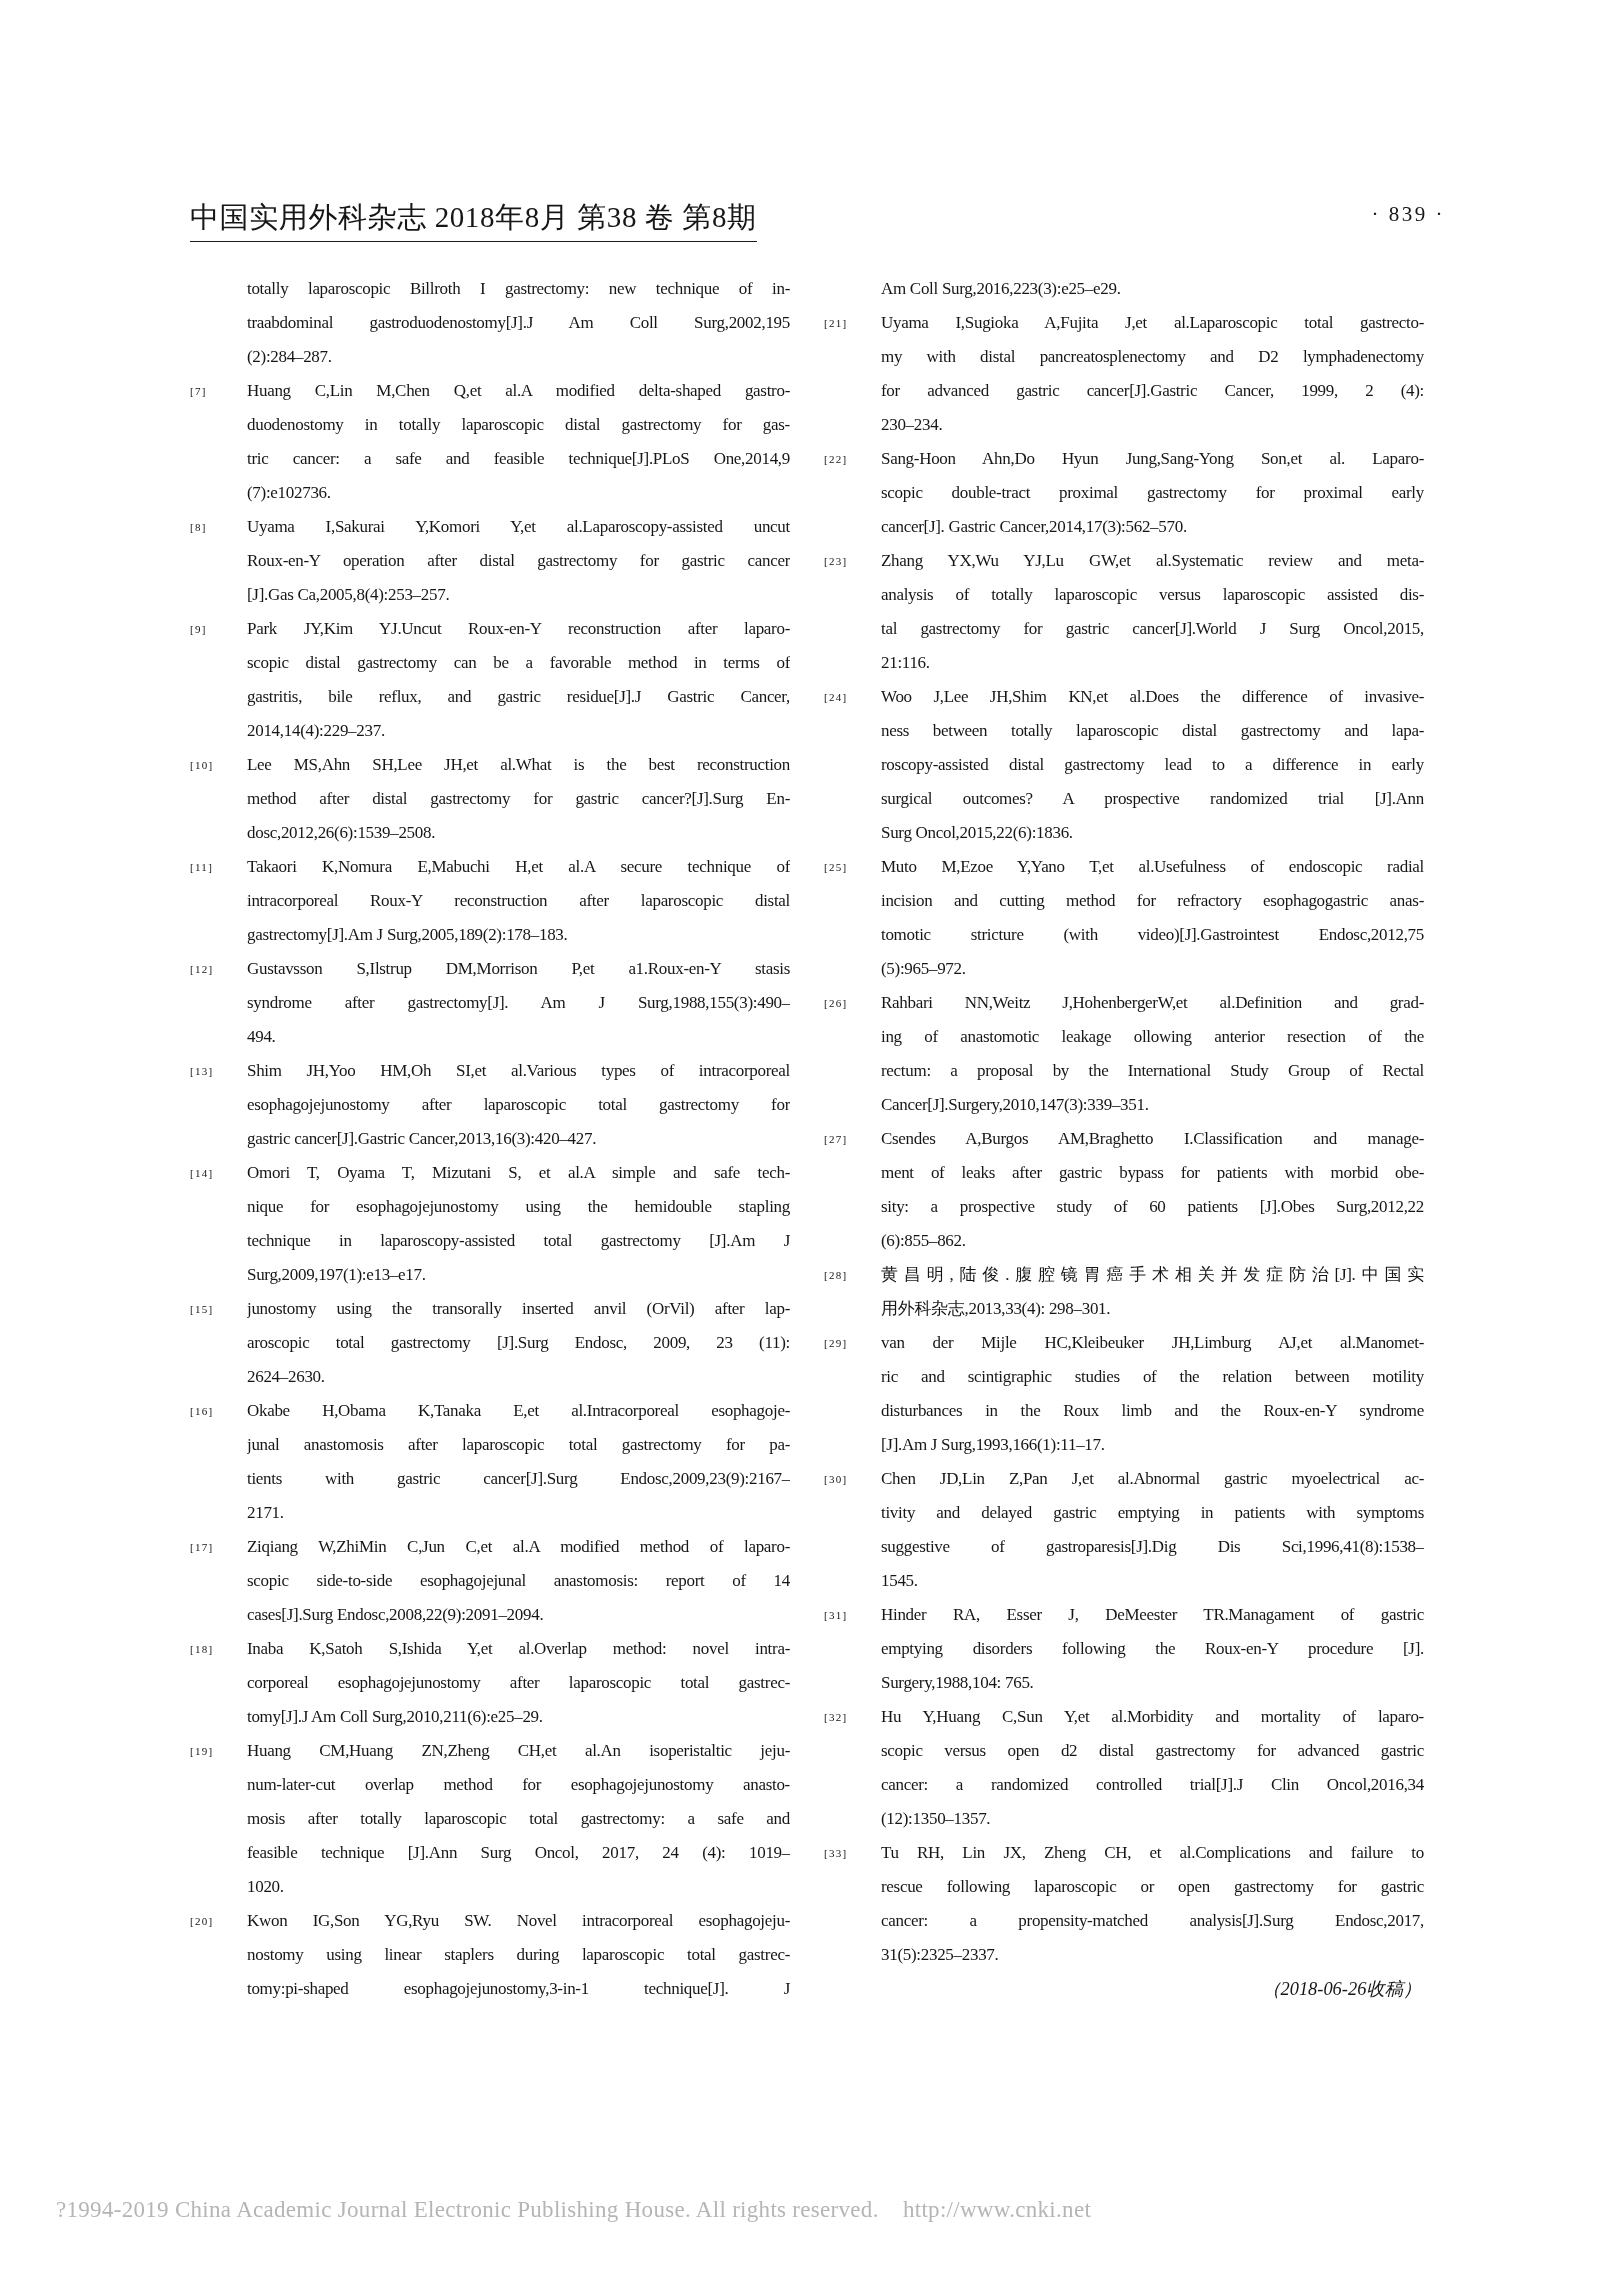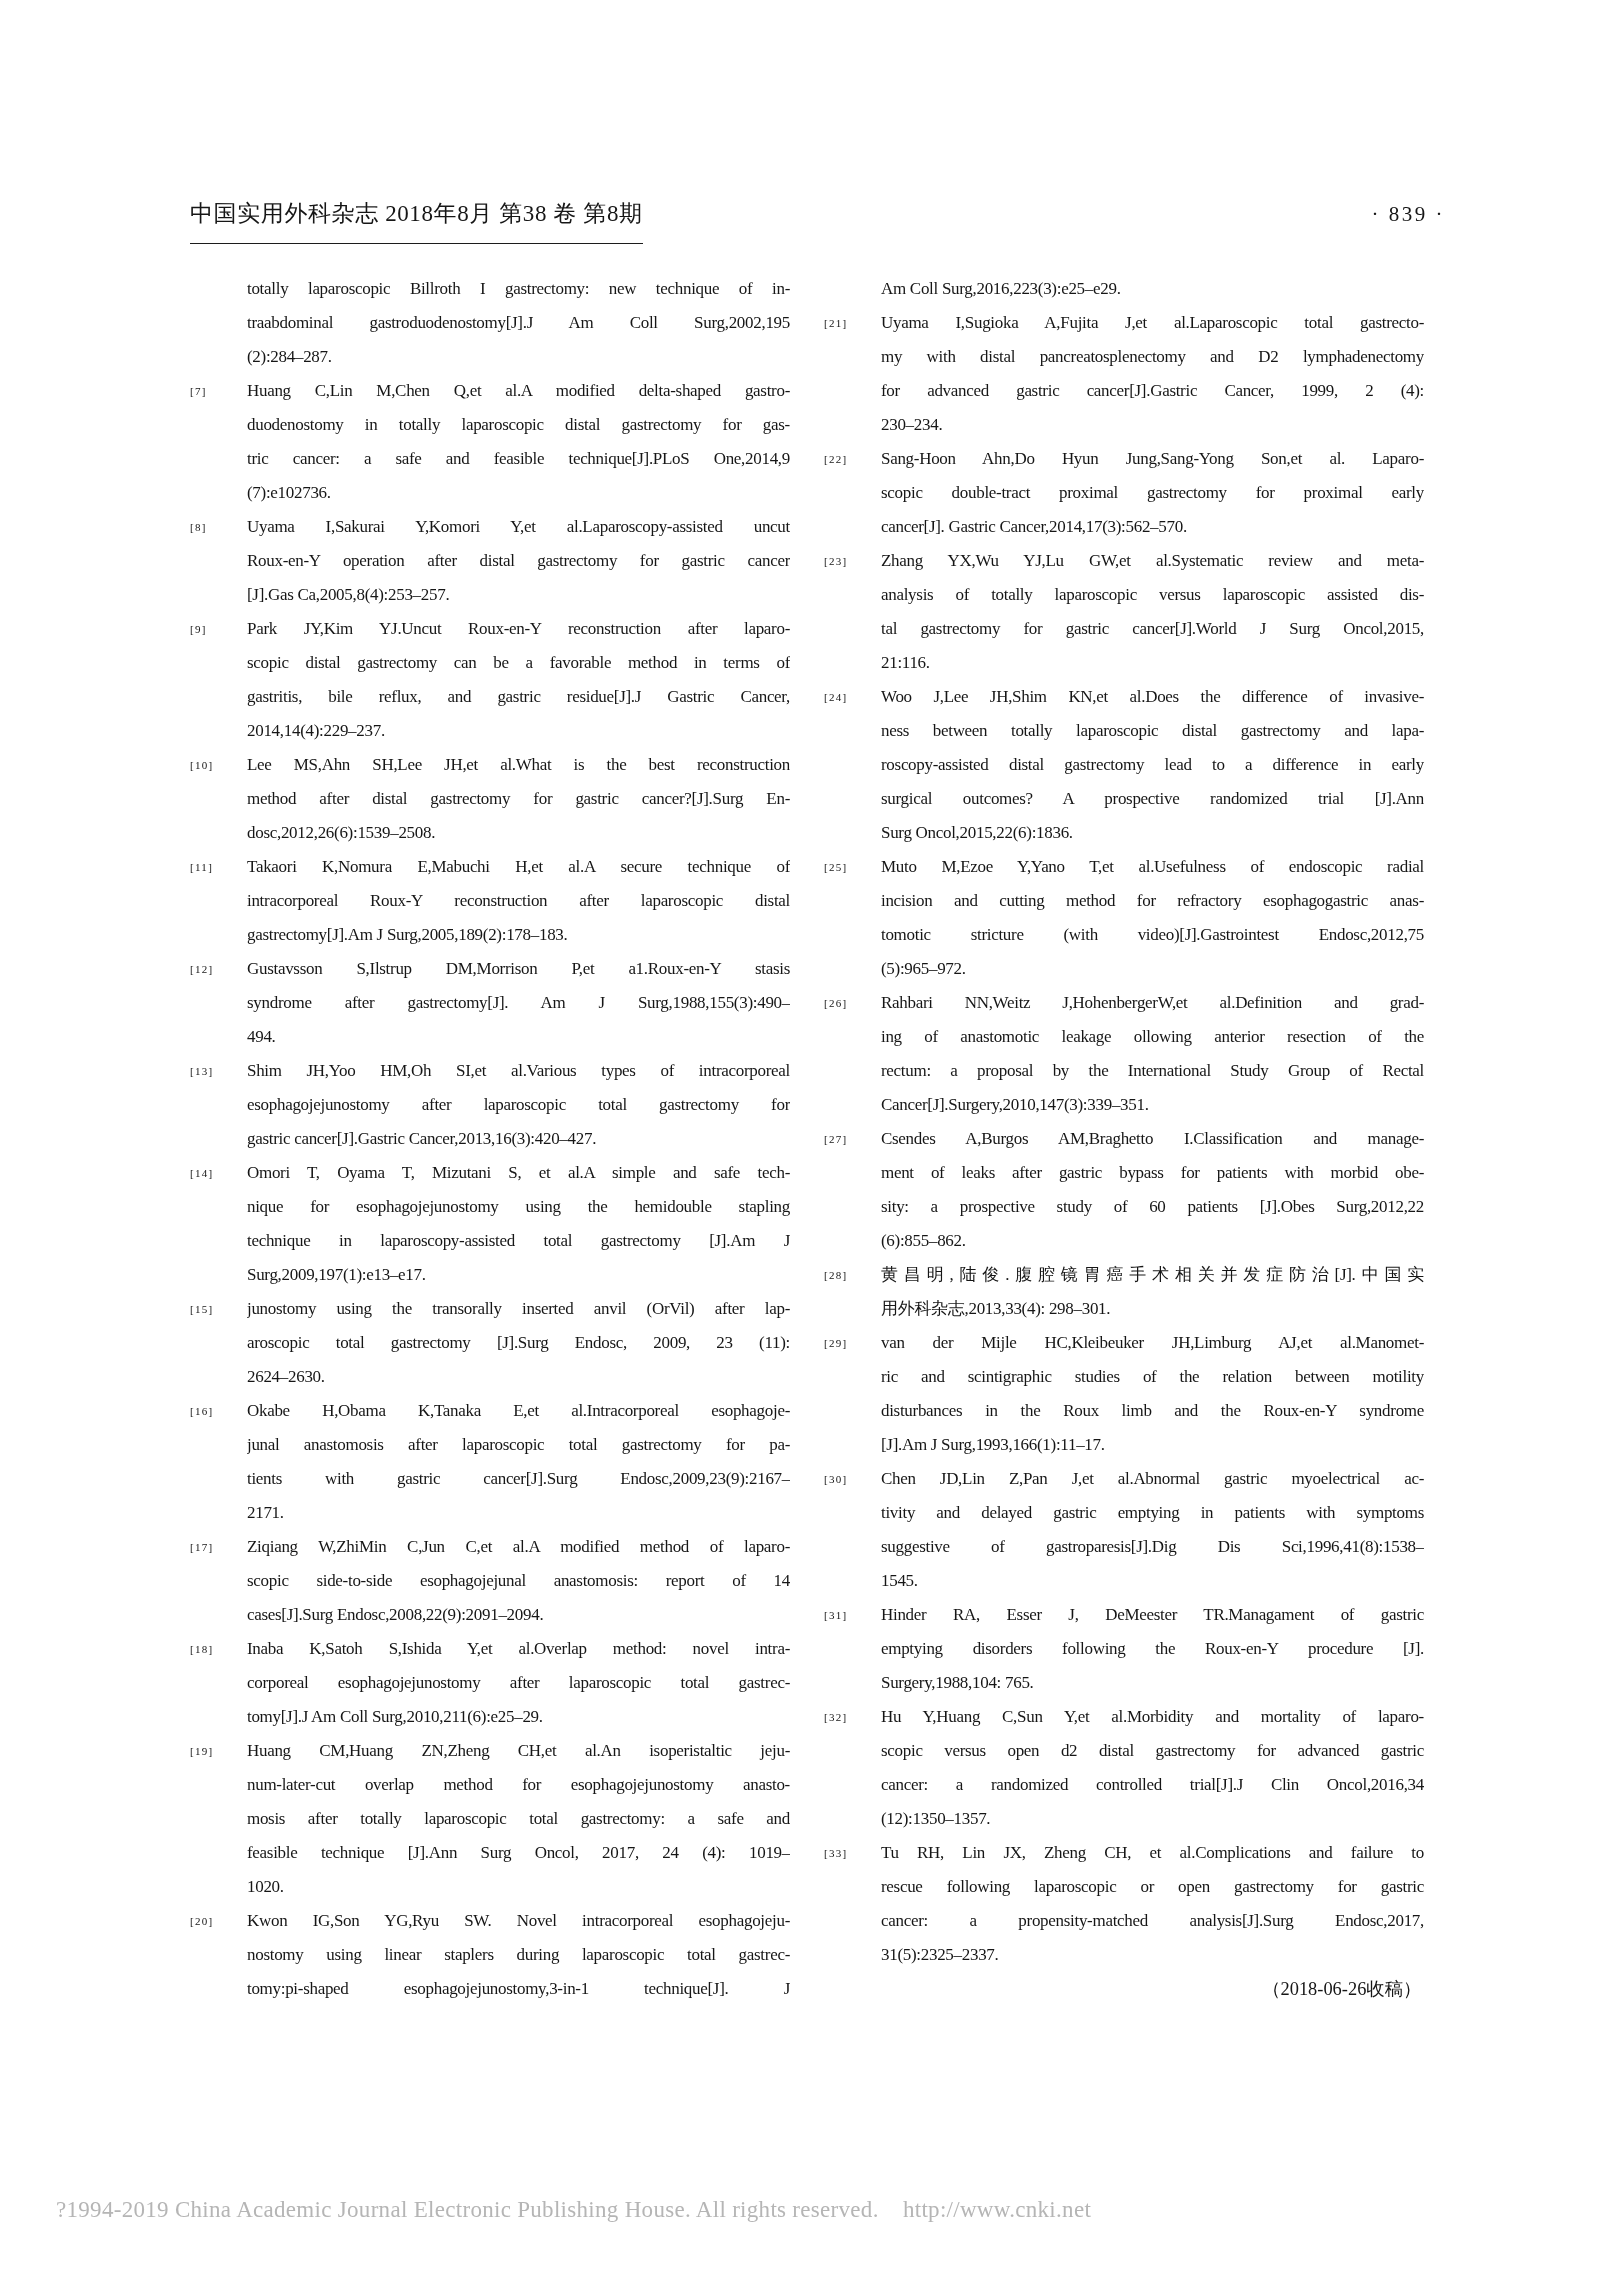--- a/index.html
+++ b/index.html
@@ -15,25 +15,25 @@
   .header {
     position: absolute;
     top: 201px;
     left: 190px;
     right: 175px;
     display: flex;
     justify-content: space-between;
     align-items: flex-start;
   }
   .journal-title {
-    font-size: 23px;
+    font-size: 29px;
     line-height: 1.15;
     letter-spacing: 0.6px;
     border-bottom: 1.9px solid #1c1c1c;
-    padding-bottom: 16px;
+    padding-bottom: 7px;
   }
   .page-number {
     font-size: 21px;
     letter-spacing: 2.5px;
     padding-top: 1.3px;
   }
   .columns {
     position: absolute;
     top: 272px;
     left: 190px;
@@ -61,20 +61,21 @@
   }
   .ref-line.last {
     text-align-last: left;
   }
   .received {
     font-size: 18.4px;
     line-height: 34px;
     height: 34px;
     text-align: right;
     padding-right: 2.5px;
+    font-style: italic;
   }
   .footer {
     position: absolute;
     left: 56px;
     top: 2197px;
     font-size: 23px;
     letter-spacing: 0.3px;
     color: #b5b5b5;
     white-space: pre;
   }

